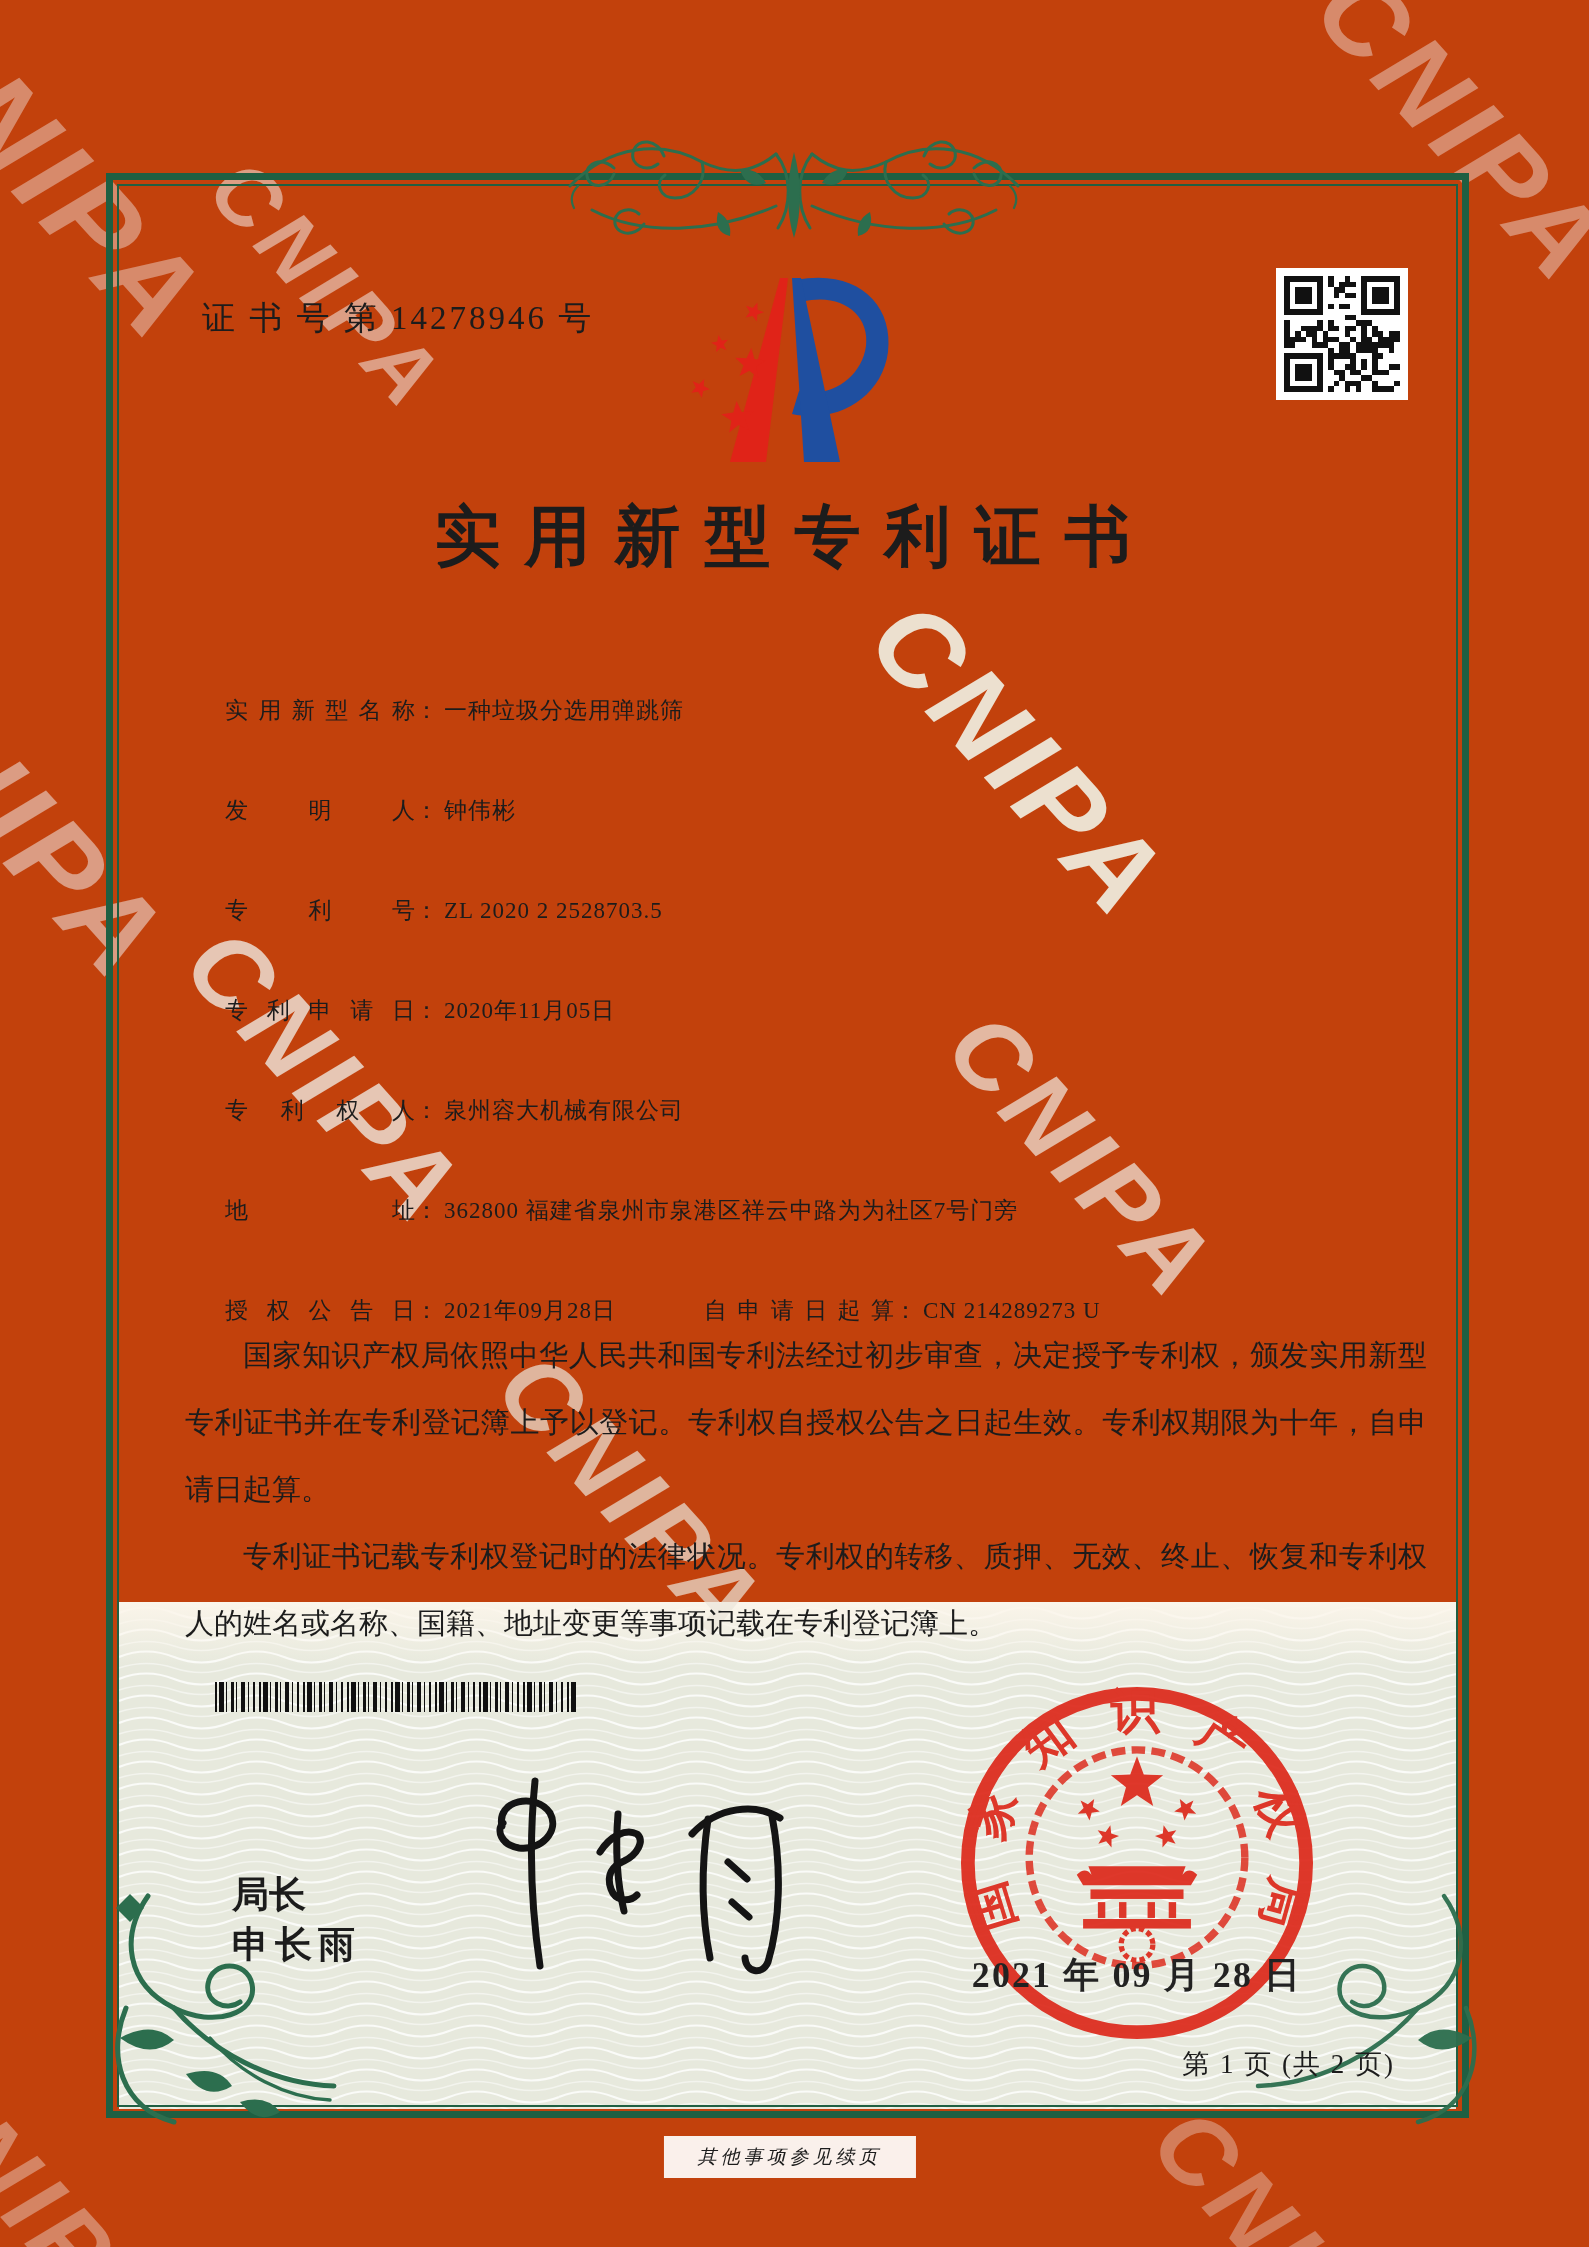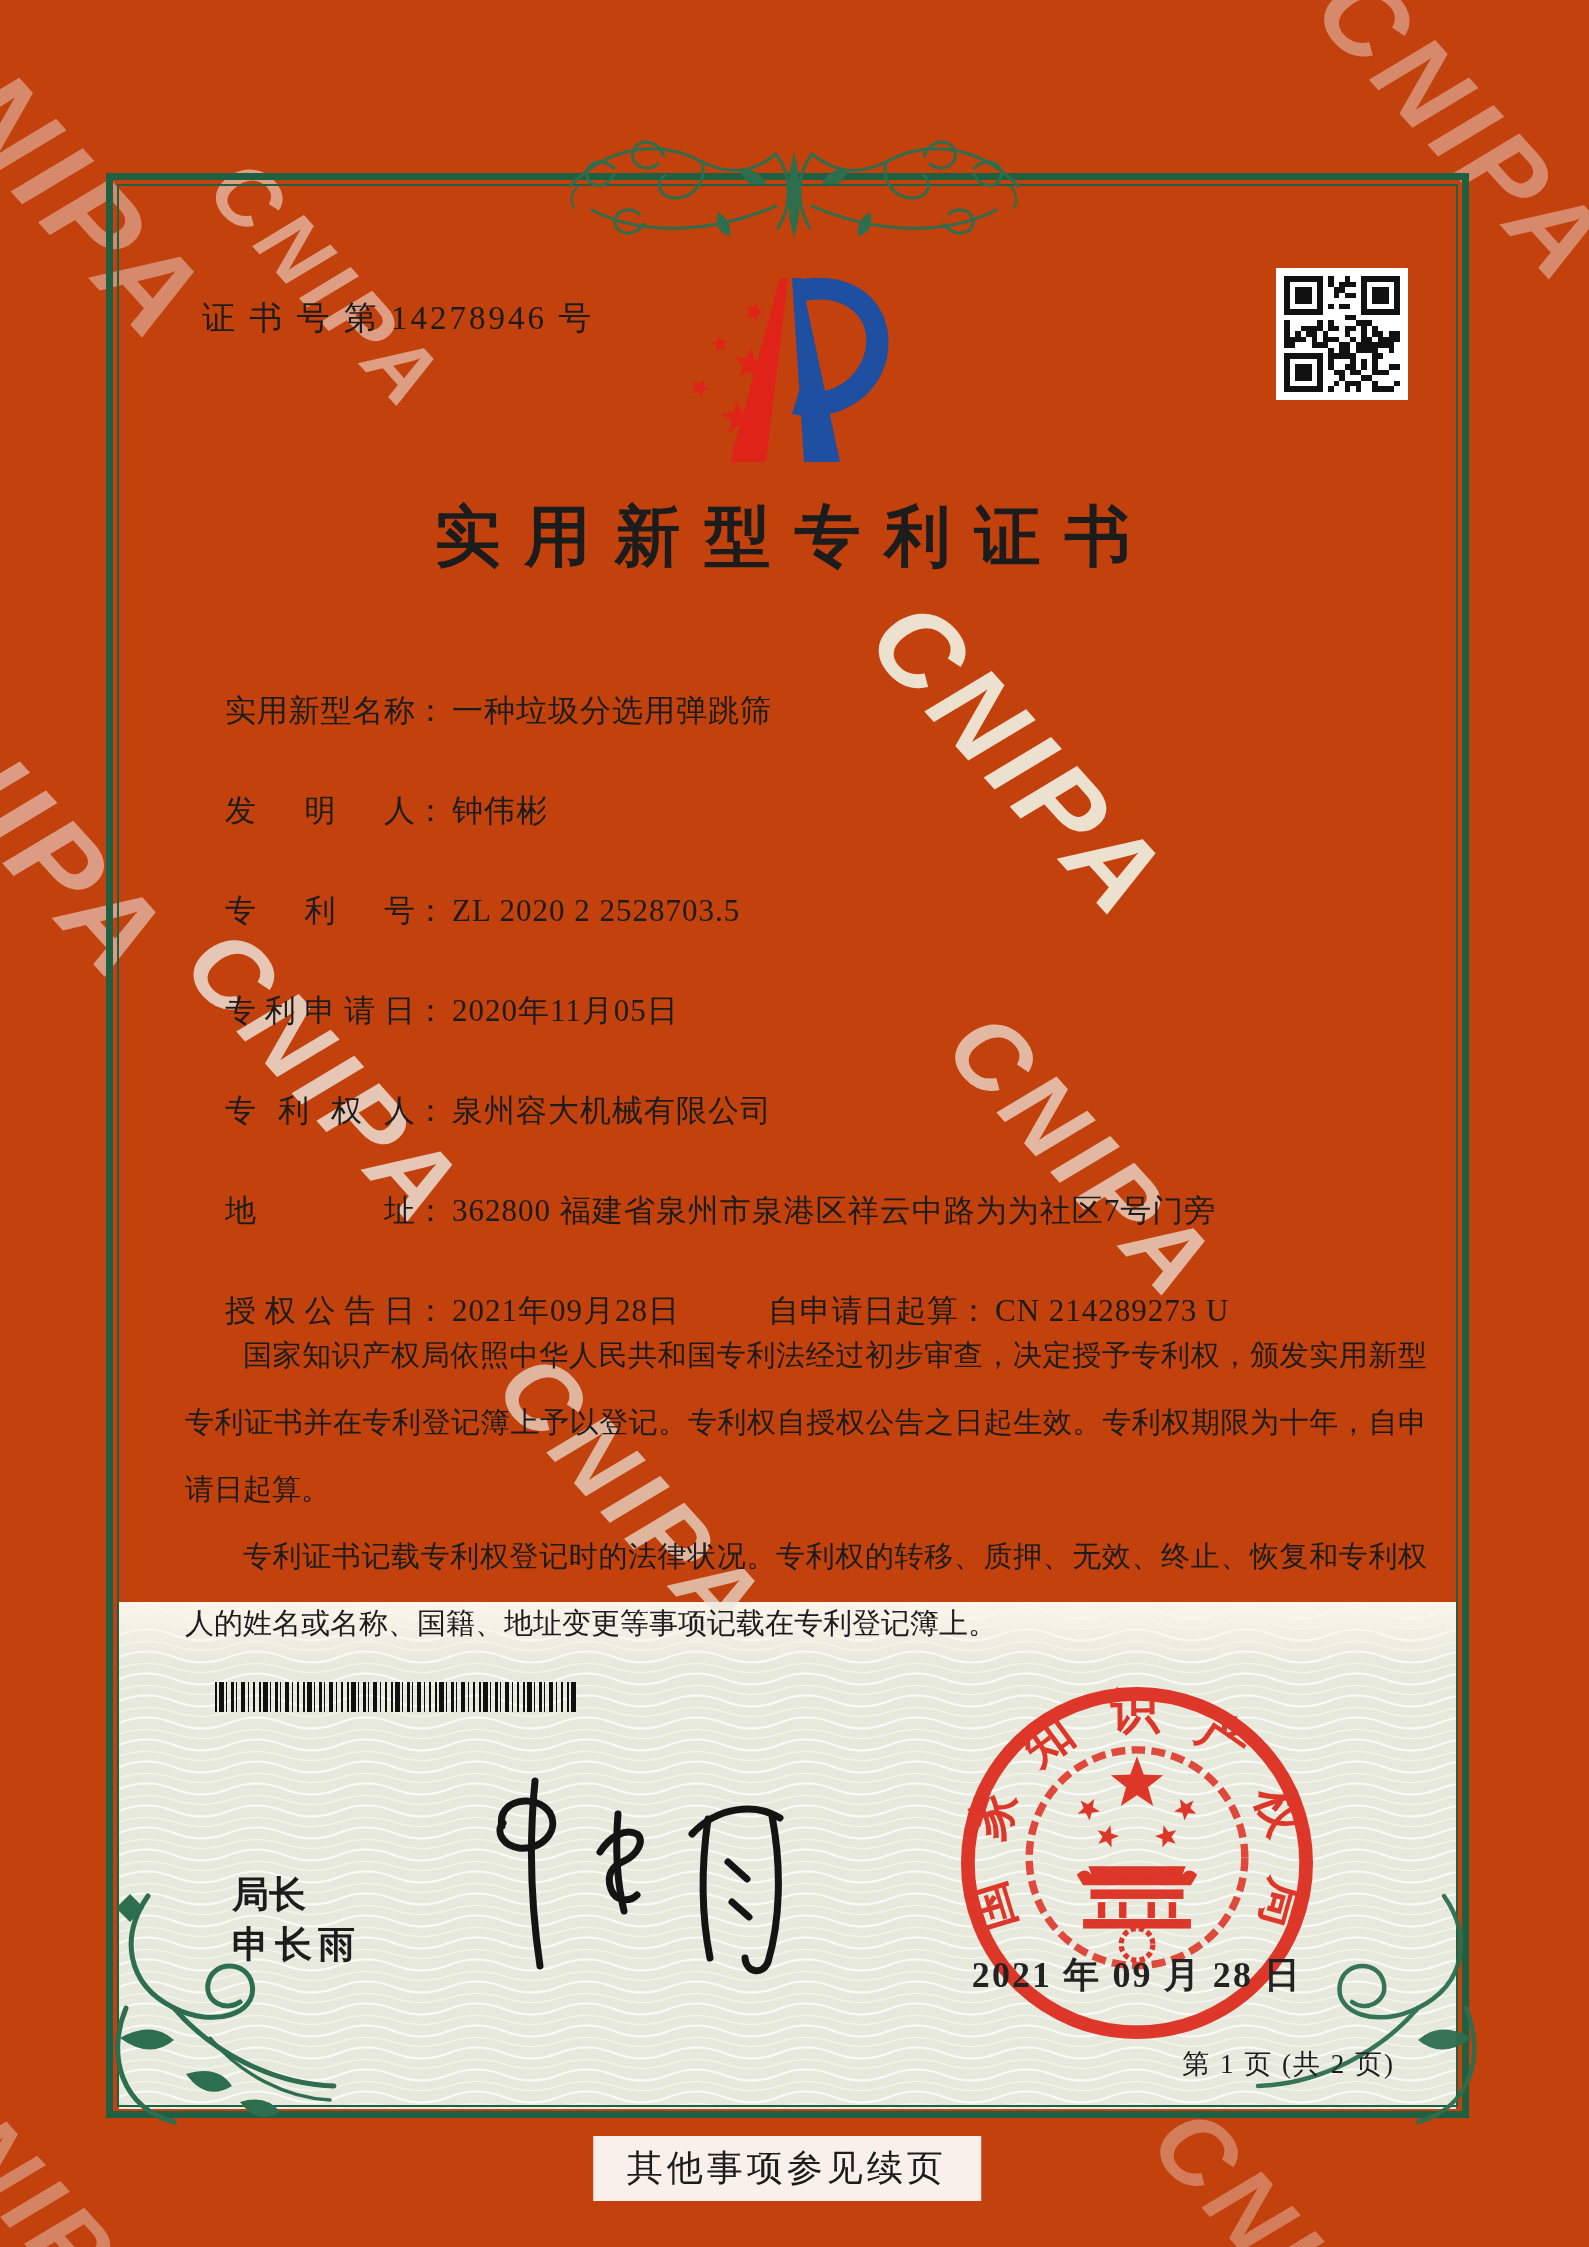--- a/index.html
+++ b/index.html
@@ -30,21 +30,21 @@
   
   .orn{position:absolute; z-index:3; pointer-events:none;}
   
   #cert-number{position:absolute; left:202px; top:296px; font-size:33px; letter-spacing:3px; z-index:3;}
   #logo{position:absolute; left:664px; top:264px; z-index:3;}
   #qr-box{position:absolute; left:1276px; top:268px; width:132px; height:132px;
     background:#ffffff; z-index:3; display:flex; align-items:center; justify-content:center;}
   #title{position:absolute; left:0; top:492px; width:1589px; text-align:center;
     font-size:66px; font-weight:bold; letter-spacing:24px; z-index:3;}
   
-  #fields{position:absolute; left:225px; top:688px; right:130px; z-index:3; font-size:31px;}
+  #fields{position:absolute; left:225px; top:688px; right:130px; z-index:3; font-size:23px;}
   .field-row{margin-bottom:54px; line-height:46px; white-space:nowrap;}
   .fld-label{display:inline-block; width:190px; text-align:justify; text-align-last:justify; vertical-align:top;}
   .fld-colon{display:inline-block; margin-right:6px;}
   .fld-value{letter-spacing:1px;}
   .pair2{margin-left:88px;}
   
   #paras{position:absolute; left:185px; right:162px; top:1322px; z-index:3;
     font-size:29px; line-height:67px; text-align:justify;}
   #paras p{margin:0; text-indent:2em;}
   
@@ -63,21 +63,21 @@
     font-family:Liberation Serif, serif; font-weight:bold; font-size:37px;margin-top:28px;}
   #signer-name{position:absolute; left:232px; top:1920px; z-index:4;
     font-family:"Liberation Sans","DejaVu Sans",sans-serif; font-weight:bold; font-size:37px; letter-spacing:6px;}
   #autograph{position:absolute; left:440px; top:1756px; z-index:4;}
   
   #seal{position:absolute; left:952px; top:1678px; z-index:5; overflow:visible;}
   
   #page-indicator{position:absolute; left:95px; top:2046px; width:1300px; text-align:right;
     font-size:27px; letter-spacing:2px; z-index:4;}
   #continuation{position:absolute; left:50%; transform:translateX(-52%); top:2136px;
-    background:rgba(255,255,255,0.92); padding:8px 34px; font-size:36px; letter-spacing:4px; z-index:4;}
+    background:rgba(255,255,255,0.92); padding:8px 34px; font-size:19px; letter-spacing:4px; z-index:4;font-style:italic;}
 </style>
 </head>
 <body>
 
 <div id="page">
 
   <div id="band">
     <svg width="100%" height="100%" preserveAspectRatio="none">
       <defs>
         <pattern id="waves" width="220" height="22" patternUnits="userSpaceOnUse">

